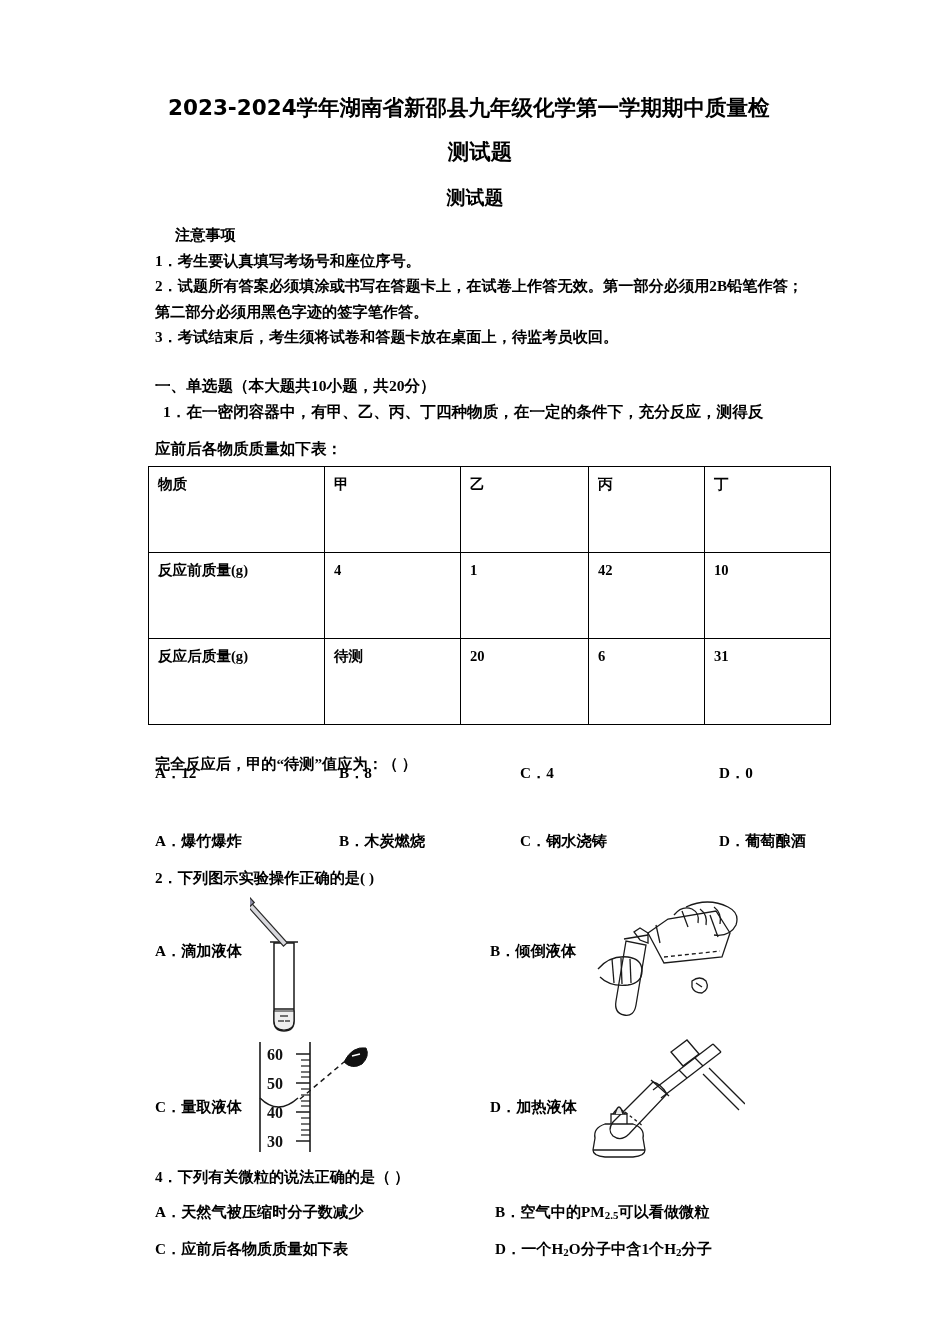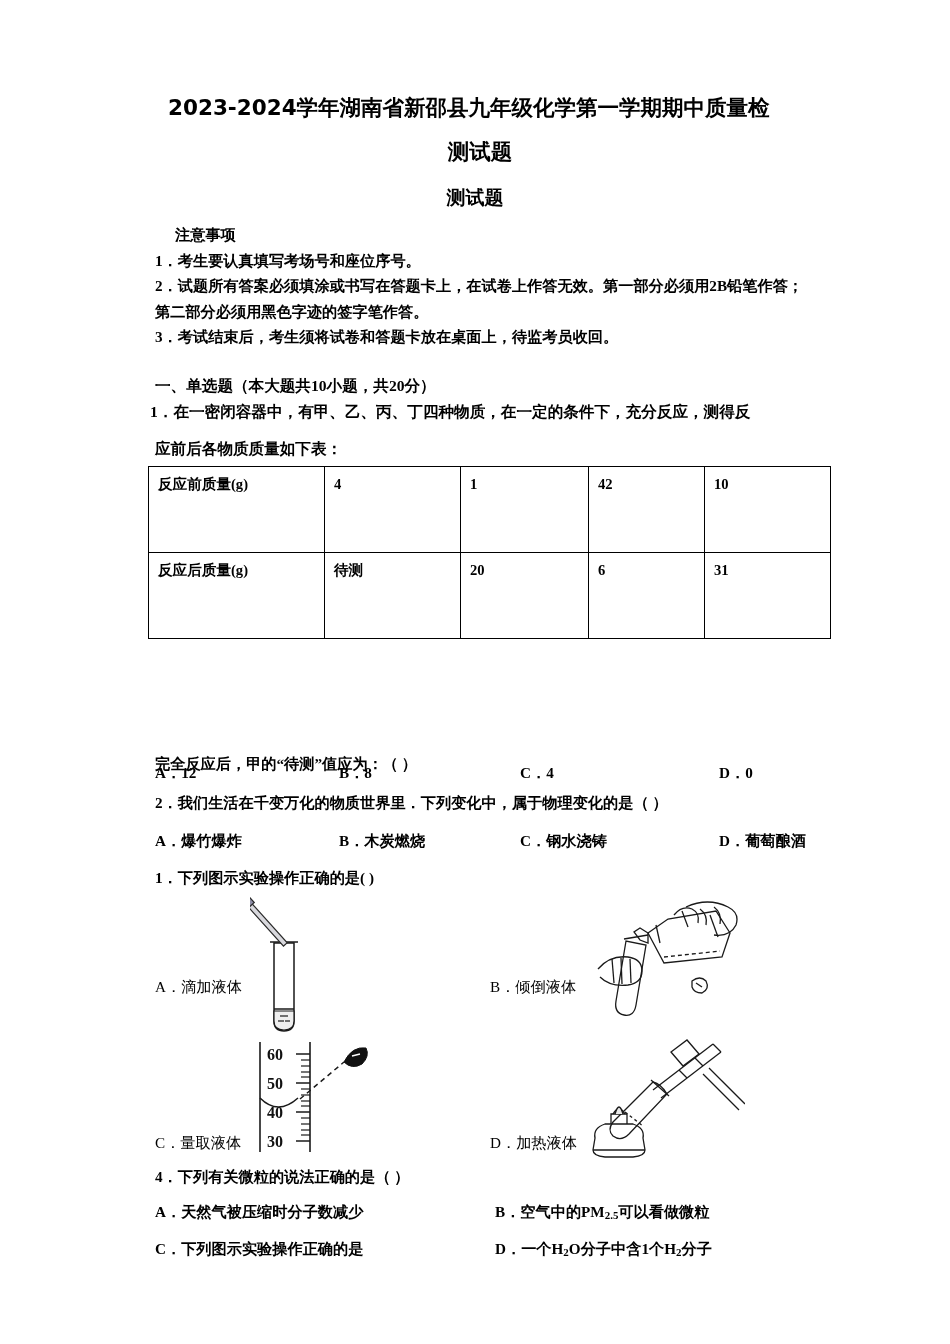--- a/index.html
+++ b/index.html
@@ -68,21 +68,21 @@
   .sec-head {
     position: absolute;
     left: 155px;
     top: 373px;
     font-size: 15.6px;
     font-weight: bold;
     line-height: 26px;
   }
   .q1-stem {
     position: absolute;
-    left: 150px;
+    left: 163px;
     top: 399px;
     width: 662px;
     font-size: 15.6px;
     font-weight: bold;
     line-height: 26px;
   }
   .q1-stem2 {
     position: absolute;
     left: 155px;
     top: 436px;
@@ -149,24 +149,23 @@
     width: 670px;
     font-size: 15.2px;
     font-weight: bold;
     line-height: 24px;
   }
 
   
   .fig-label {
     position: absolute;
     font-size: 15.2px;
-    font-weight: normal;
+    font-weight: bold;
     line-height: 20px;
     white-space: nowrap;
-    margin-top: 36px;
   }
   .fig-wrap { position: absolute; }
 
   
   .opt2 {
     position: absolute;
     left: 155px;
     width: 670px;
     font-size: 15.2px;
     font-weight: bold;
@@ -195,20 +194,27 @@
     <span class="n-item">3．考试结束后，考生须将试卷和答题卡放在桌面上，待监考员收回。</span>
   </div>
 
   <div class="sec-head">一、单选题（本大题共10小题，共20分）</div>
 
   <div class="q1-stem">1．在一密闭容器中，有甲、乙、丙、丁四种物质，在一定的条件下，充分反应，测得反</div>
   <div class="q1-stem2">应前后各物质质量如下表：</div>
 
   <table class="data-table">
     <tbody>
+      <tr>
+        <td class="c0">物质</td>
+        <td class="c1">甲</td>
+        <td class="c2">乙</td>
+        <td class="c3">丙</td>
+        <td class="c4">丁</td>
+      </tr>
       <tr>
         <td class="c0">反应前质量(g)</td>
         <td class="c1">4</td>
         <td class="c2">1</td>
         <td class="c3">42</td>
         <td class="c4">10</td>
       </tr>
       <tr>
         <td class="c0">反应后质量(g)</td>
         <td class="c1">待测</td>
@@ -221,29 +227,28 @@
 
   <div class="q1-tail">完全反应后，甲的“待测”值应为：（  ）</div>
 
   <div class="opt-row" style="top:761px;">
     <span class="op-a">A．12</span>
     <span class="op-b">B．8</span>
     <span class="op-c">C．4</span>
     <span class="op-d">D．0</span>
   </div>
 
-  <div class="q-stem" style="top:791px;">2．我们生活在千变万化的物质世界里．下列变化中，属于物理变化的是（  ）</div>
   <div class="opt-row" style="top:829px;">
     <span class="op-a">A．爆竹爆炸</span>
     <span class="op-b">B．木炭燃烧</span>
     <span class="op-c">C．钢水浇铸</span>
     <span class="op-d">D．葡萄酿酒</span>
   </div>
 
-  <div class="q-stem" style="top:866px;">1．下列图示实验操作正确的是(  )</div>
+  <div class="q-stem" style="top:866px;">2．下列图示实验操作正确的是(  )</div>
 
   <div class="fig-label" style="left:155px; top:941px;">A．滴加液体</div>
   <div class="fig-wrap" style="left:250px; top:897px;">
     <svg width="120" height="140" viewBox="0 0 120 140">
       <g fill="none" stroke="#1a1a1a" stroke-width="1.5">
         <path d="M24 46 L24 124 Q24 134 34 134 Q44 134 44 124 L44 46 Z"></path>
         <path d="M20 45 L48 45"></path>
         <path d="M24 112 L44 112"></path>
       </g>
       <path d="M24 114 L44 114 L44 124 Q44 133 34 133 Q24 133 24 124 Z" fill="#efefef" stroke="#1a1a1a" stroke-width="1.2"></path>
@@ -364,17 +369,17 @@
       </g>
     </svg>
   </div>
 
   <div class="q-stem" style="top:1165px;">4．下列有关微粒的说法正确的是（    ）</div>
   <div class="opt2" style="top:1200px;">
     <span class="o2-l">A．天然气被压缩时分子数减少</span>
     <span class="o2-r">B．空气中的PM<sub>2.5</sub>可以看做微粒</span>
   </div>
   <div class="opt2" style="top:1237px;">
-    <span class="o2-l">C．下列图示实验操作正确的是</span>
+    <span class="o2-l">C．应前后各物质质量如下表</span>
     <span class="o2-r">D．一个H<sub>2</sub>O分子中含1个H<sub>2</sub>分子</span>
   </div>
 
 </div>
 
 </body></html>

